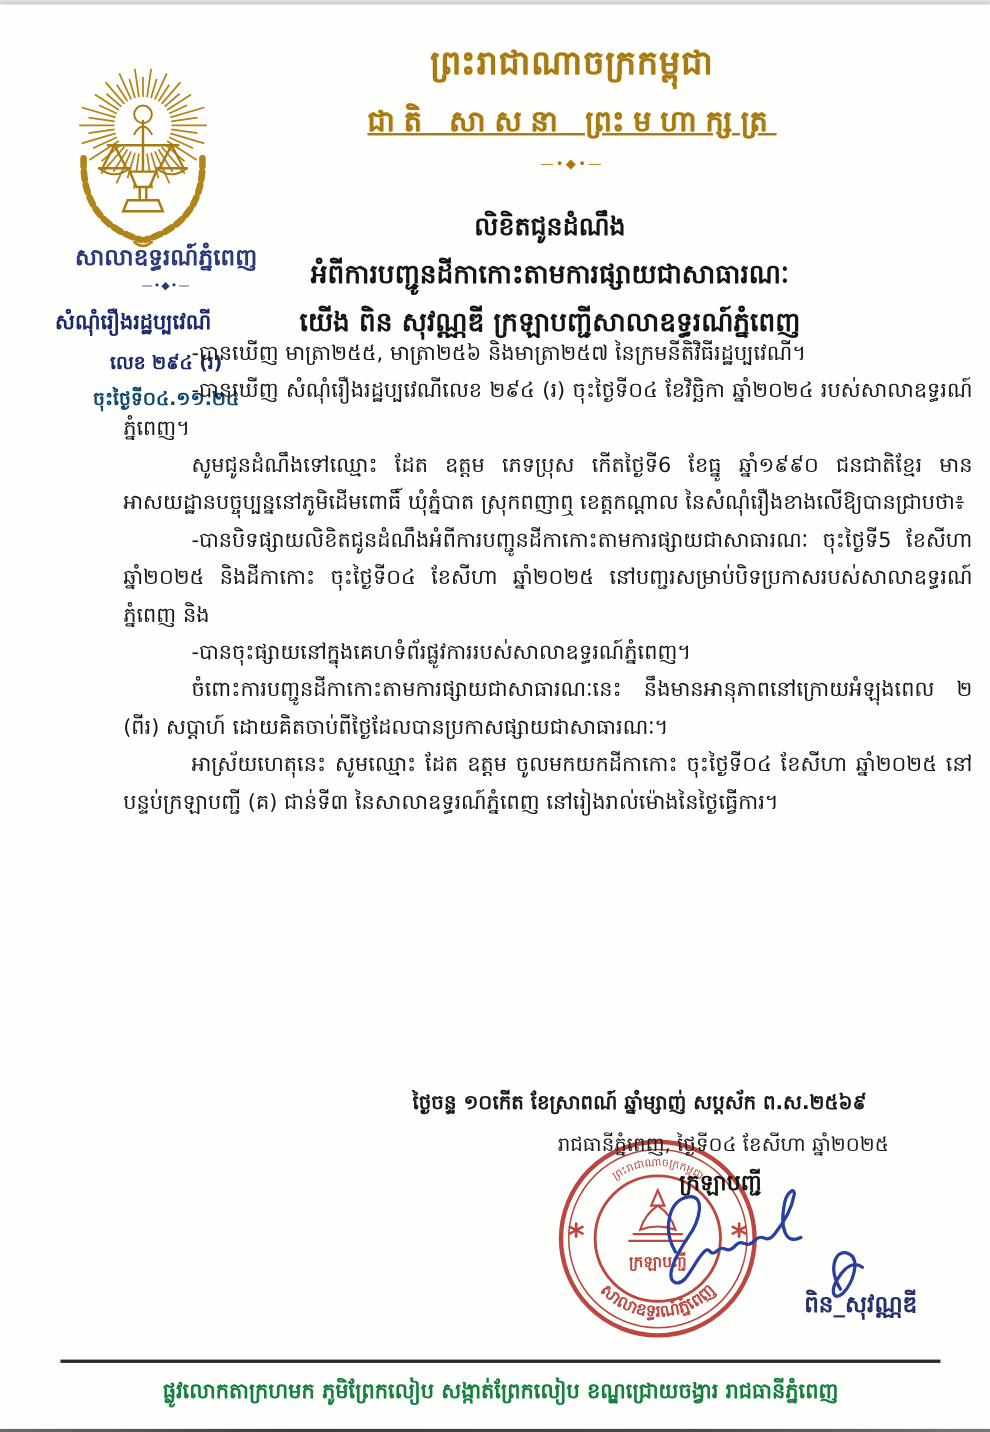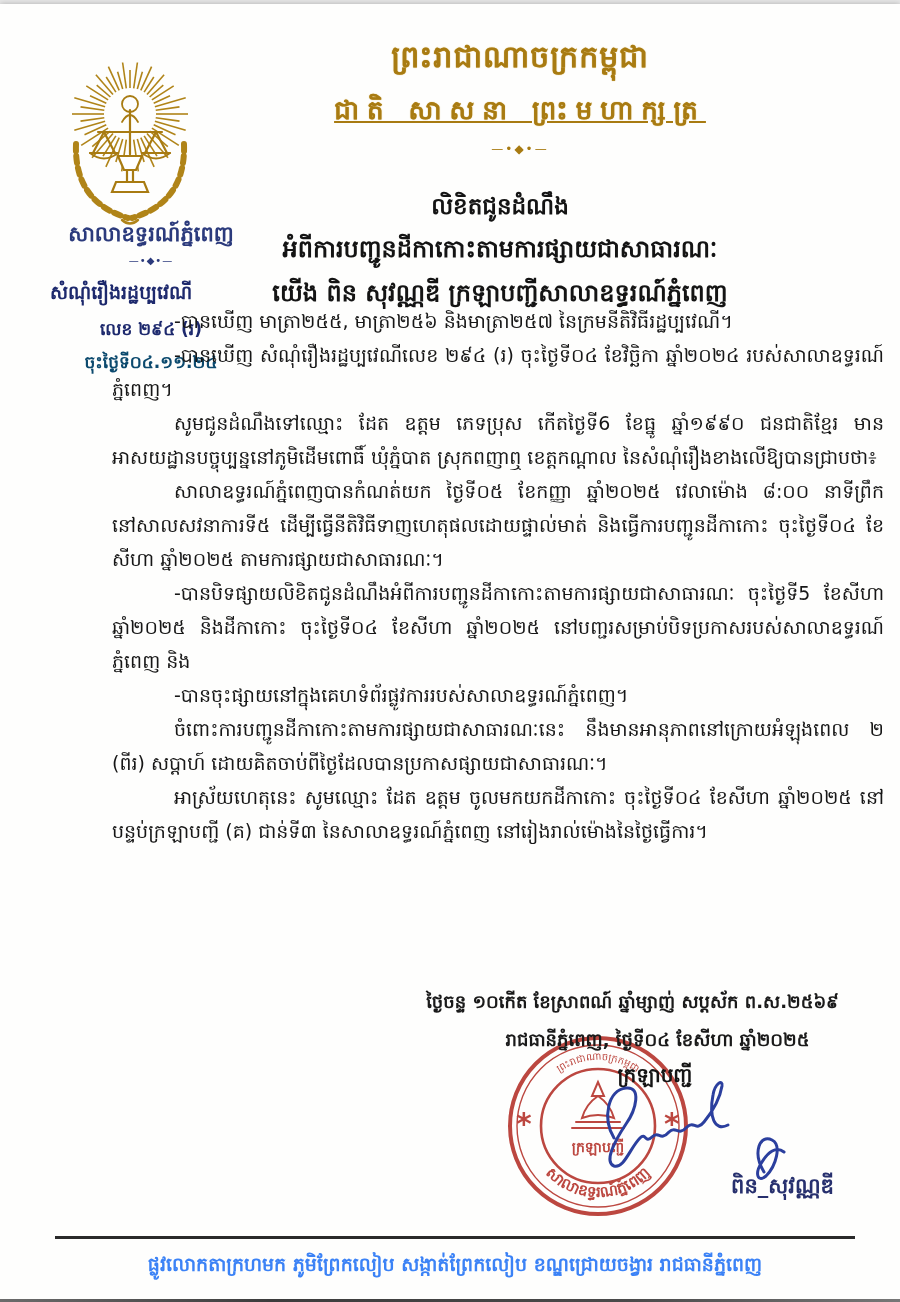--- a/index.html
+++ b/index.html
@@ -42,35 +42,35 @@
   .title .t2{font-size:24px;margin-top:9px;}
   .title .t3{font-size:24px;margin-top:9px;}
   
   .body{
     position:absolute;left:112px;top:300px;width:772px;
     color:#161616;font-size:19px;font-weight:normal;line-height:34px;
     text-align:justify;
   }
   .body p{margin:0;text-indent:62px;}
   
-  .lunar{position:absolute;left:375px;top:986px;width:515px;text-align:center;
+  .lunar{position:absolute;left:375px;top:986px;width:515px;
      font-size:18px;font-weight:bold;color:#1a1a1a;z-index:3;}
   .placedate{position:absolute;left:430px;top:1024px;width:455px;text-align:center;
-     font-size:18px;font-weight:bold;color:#1a1a1a;z-index:3;}
+     font-size:18px;font-weight:normal;color:#1a1a1a;z-index:3;}
   .signtitle{position:absolute;left:560px;top:1058px;width:190px;text-align:center;
      font-size:20px;font-weight:bold;color:#141414;z-index:3;}
   .signername{position:absolute;left:680px;top:1168px;width:205px;text-align:center;
      font-size:21px;font-weight:bold;color:#27306e;z-index:4;}
   .seal{position:absolute;left:502px;top:1026px;width:192px;height:192px;z-index:2;opacity:.9;}
   .signature{position:absolute;left:592px;top:1072px;width:220px;height:105px;z-index:5;}
   
   .footer{
     position:absolute;left:55px;top:1232px;width:800px;
     border-top:3.5px solid #2a2a2a;padding-top:13px;
-    text-align:center;font-size:19px;font-weight:bold;color:#3b82f6;
+    text-align:center;font-size:19px;font-weight:bold;color:#15803d;
   }
   .scan-edge{position:absolute;left:0;bottom:3px;width:100%;height:4px;
      background:linear-gradient(to right,#6b6b6b,#3c3c3c 30%,#4a4a4a 70%,#777);}
 </style>
 </head>
 <body>
 
 <div class="page">
 
   <div class="emblem">
@@ -166,21 +166,20 @@
   <div class="title">
     <div class="t1">លិខិតជូនដំណឹង</div>
     <div class="t2">អំពីការបញ្ជូនដីកាកោះតាមការផ្សាយជាសាធារណៈ</div>
     <div class="t3">យើង ពិន សុវណ្ណឌី ក្រឡាបញ្ជីសាលាឧទ្ធរណ៍ភ្នំពេញ</div>
   </div>
 
   <div class="body">
     <p>-បានឃើញ មាត្រា២៥៥, មាត្រា២៥៦ និងមាត្រា២៥៧ នៃក្រមនីតិវិធីរដ្ឋប្បវេណី។</p>
     <p>-បានឃើញ សំណុំរឿងរដ្ឋប្បវេណីលេខ ២៩៤ (រ) ចុះថ្ងៃទី០៤ ខែវិច្ឆិកា ឆ្នាំ២០២៤ របស់សាលាឧទ្ធរណ៍ភ្នំពេញ។</p>
     <p>សូមជូនដំណឹងទៅឈ្មោះ ដែត ឧត្តម ភេទប្រុស កើតថ្ងៃទី6 ខែធ្នូ ឆ្នាំ១៩៩០ ជនជាតិខ្មែរ មានអាសយដ្ឋានបច្ចុប្បន្ននៅភូមិដើមពោធិ៍ ឃុំភ្នំបាត ស្រុកពញាឮ ខេត្តកណ្ដាល នៃសំណុំរឿងខាងលើឱ្យបានជ្រាបថា៖</p>
-    <p>សាលាឧទ្ធរណ៍ភ្នំពេញបានកំណត់យក ថ្ងៃទី០៥ ខែកញ្ញា ឆ្នាំ២០២៥ វេលាម៉ោង ៨:០០ នាទីព្រឹក នៅសាលសវនាការទី៥ ដើម្បីធ្វើនីតិវិធីទាញហេតុផលដោយផ្ទាល់មាត់ និងធ្វើការបញ្ជូនដីកាកោះ ចុះថ្ងៃទី០៤ ខែសីហា ឆ្នាំ២០២៥ តាមការផ្សាយជាសាធារណៈ។</p>
     <p>-បានបិទផ្សាយលិខិតជូនដំណឹងអំពីការបញ្ជូនដីកាកោះតាមការផ្សាយជាសាធារណៈ ចុះថ្ងៃទី5 ខែសីហា ឆ្នាំ២០២៥ និងដីកាកោះ ចុះថ្ងៃទី០៤ ខែសីហា ឆ្នាំ២០២៥ នៅបញ្ជរសម្រាប់បិទប្រកាសរបស់សាលាឧទ្ធរណ៍ភ្នំពេញ និង</p>
     <p>-បានចុះផ្សាយនៅក្នុងគេហទំព័រផ្លូវការរបស់សាលាឧទ្ធរណ៍ភ្នំពេញ។</p>
     <p>ចំពោះការបញ្ជូនដីកាកោះតាមការផ្សាយជាសាធារណៈនេះ នឹងមានអានុភាពនៅក្រោយអំឡុងពេល ២ (ពីរ) សប្ដាហ៍ ដោយគិតចាប់ពីថ្ងៃដែលបានប្រកាសផ្សាយជាសាធារណៈ។</p>
     <p>អាស្រ័យហេតុនេះ សូមឈ្មោះ ដែត ឧត្តម ចូលមកយកដីកាកោះ ចុះថ្ងៃទី០៤ ខែសីហា ឆ្នាំ២០២៥ នៅបន្ទប់ក្រឡាបញ្ជី (គ) ជាន់ទី៣ នៃសាលាឧទ្ធរណ៍ភ្នំពេញ នៅរៀងរាល់ម៉ោងនៃថ្ងៃធ្វើការ។</p>
   </div>
 
   <div class="lunar">ថ្ងៃចន្ទ ១០កើត ខែស្រាពណ៍ ឆ្នាំម្សាញ់ សប្តស័ក ព.ស.២៥៦៩</div>
   <div class="placedate">រាជធានីភ្នំពេញ, ថ្ងៃទី០៤ ខែសីហា ឆ្នាំ២០២៥</div>
   <div class="signtitle">ក្រឡាបញ្ជី</div>
 

